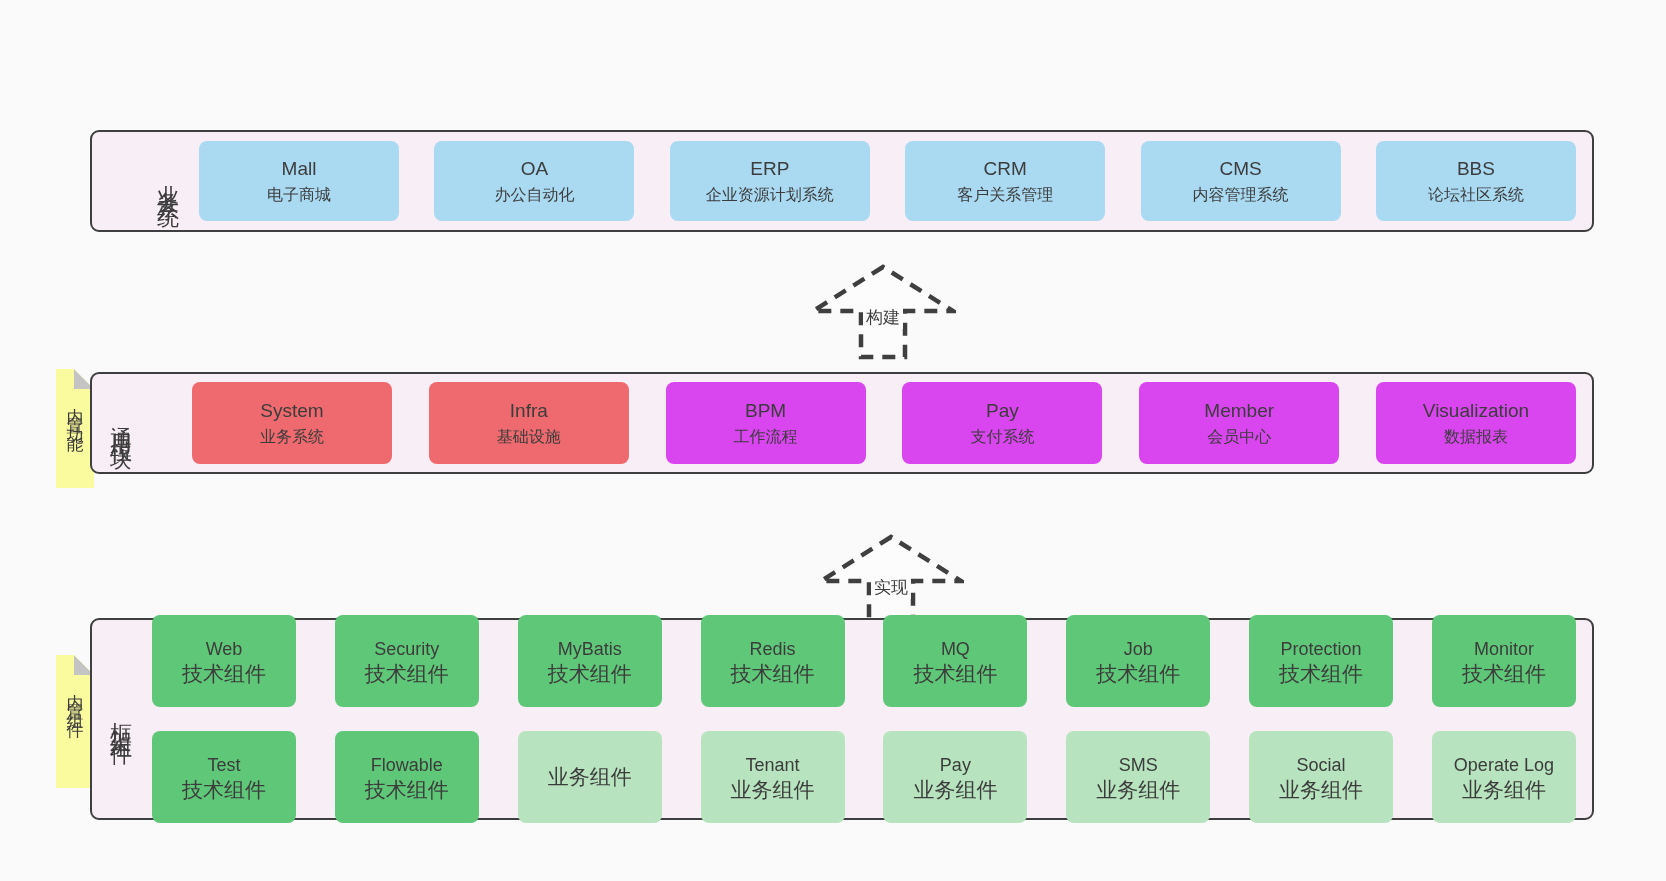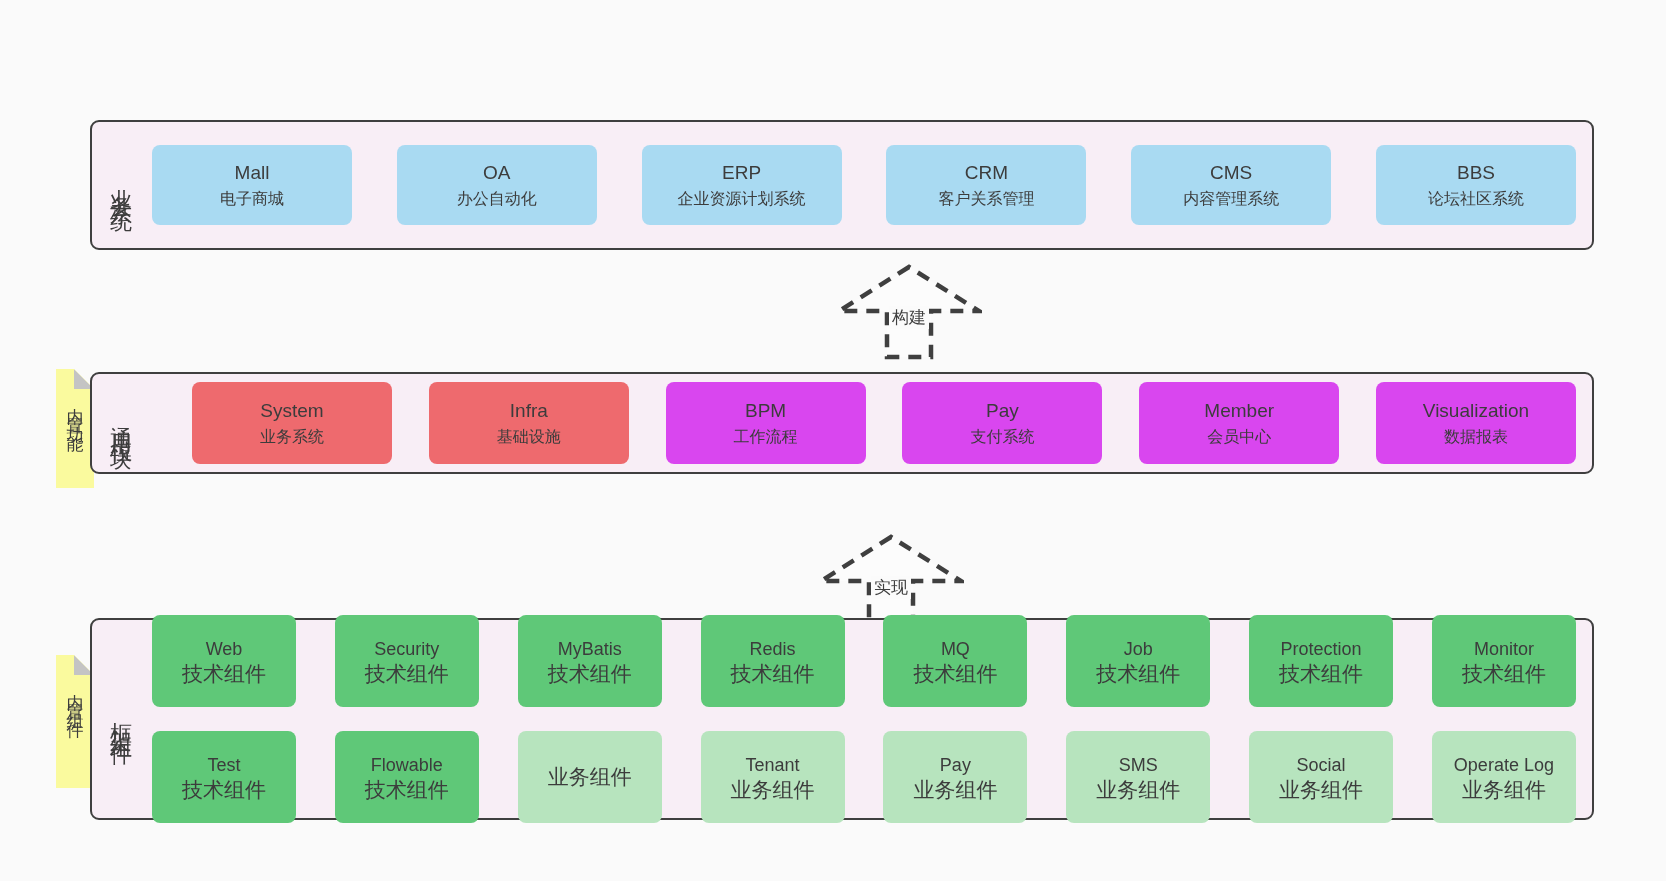--- a/index.html
+++ b/index.html
@@ -51,24 +51,24 @@
     position:absolute;top:26px;left:50%;transform:translateX(-50%);white-space:nowrap;
   }
   
   .arrow{position:absolute;width:146px;height:96px;z-index:1;}
   .arrow svg{display:block;}
   .arrow-label{
     position:absolute;left:50%;top:42px;transform:translateX(-50%);
     background:#fbfbfb;font-size:17px;padding:0 3px;white-space:nowrap;color:#3f3f3f;
   }
   
-  #layer-business{top:120px;height:130px;}
+  #layer-business{top:130px;height:102px;padding-left:47px;}
   #layer-modules{top:372px;height:102px;gap:40px;}
   #layer-components{top:618px;height:202px;padding:22px 0;}
-  #arrow-build{left:836px;top:264px;}
+  #arrow-build{left:810px;top:264px;}
   #arrow-implement{left:818px;top:534px;}
   #sticky-functions{left:56px;top:369px;height:119px;}
   #sticky-components{left:56px;top:655px;height:133px;}
   #layer-modules .w200{height:82px;}
 </style>
 </head>
 <body>
 
 <div class="canvas">
 

